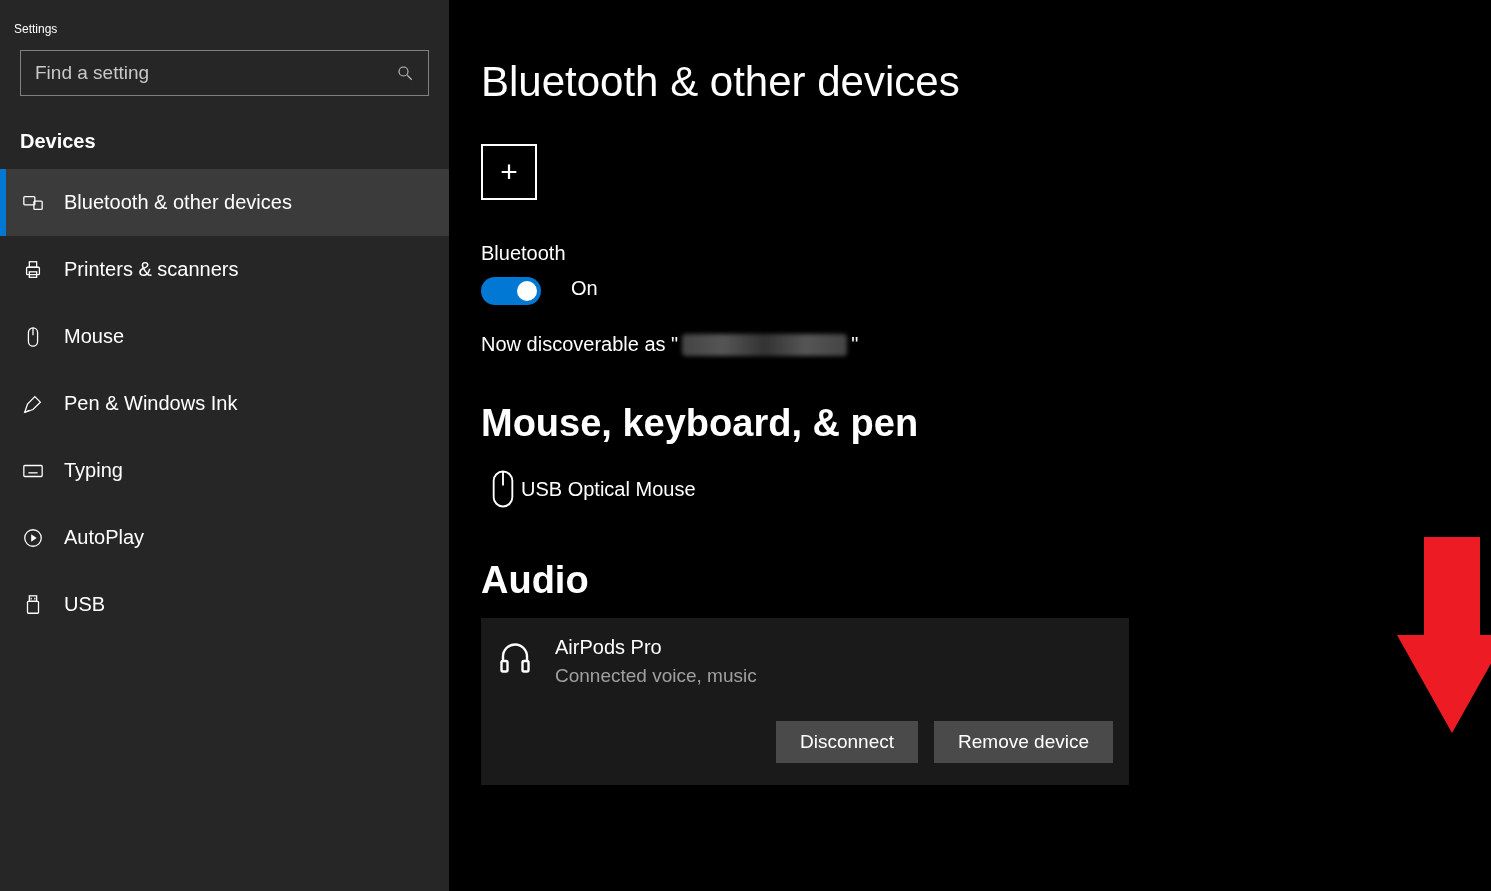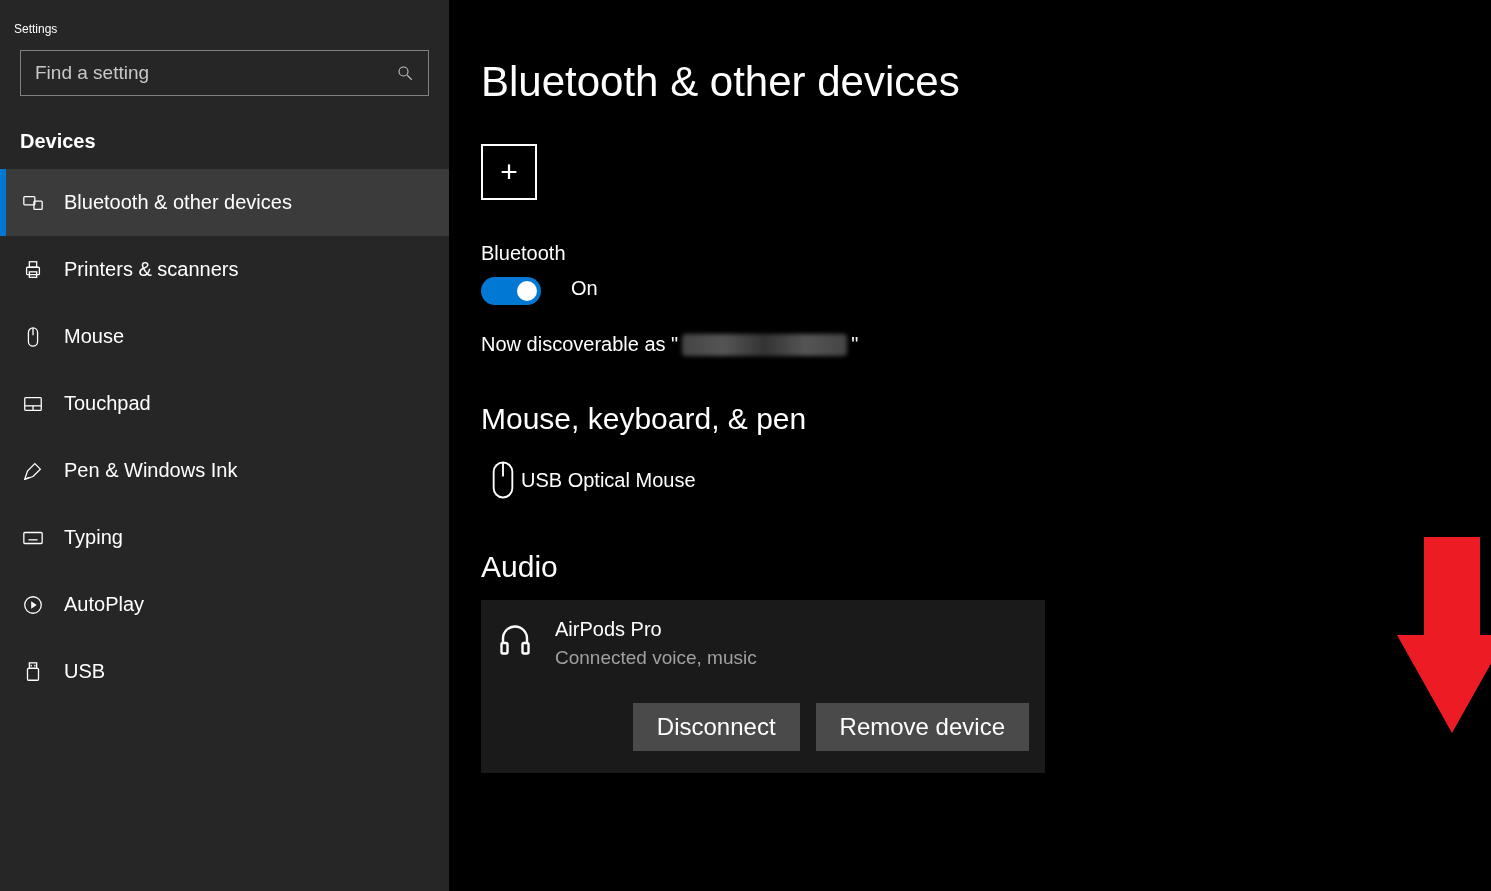--- a/index.html
+++ b/index.html
@@ -130,46 +130,46 @@
   .discover-row { font-size: 20px; display:flex; align-items:center; gap:4px; margin-bottom: 46px; }
   .blurred-name {
     display: inline-block;
     width: 165px; height: 22px;
     background: linear-gradient(90deg,#444,#555,#333,#555,#444);
     filter: blur(2px);
     border-radius: 4px;
     vertical-align: middle;
   }
   .section-heading {
-    font-size: 30px;
-    font-weight: 400;
+    font-size: 38px;
+    font-weight: 700;
     margin-bottom: 16px;
   }
   .device-row {
     display: flex;
     align-items: center;
     padding: 6px 0 48px 4px;
     font-size: 20px;
   }
   .device-icon { width: 36px; height: 44px; display:flex; align-items:center; justify-content:center; }
   .device-card {
     background: #1a1a1a;
     padding: 18px 16px 22px 16px;
-    width: 564px;
+    width: 648px;
   }
   .device-card-top { display:flex; align-items:flex-start; gap: 22px; }
   .device-name { font-size: 20px; }
   .device-status { font-size: 19px; color: #a0a0a0; margin-top: 6px; }
   .device-actions { display:flex; justify-content:flex-end; gap: 16px; margin-top: 34px; }
   .btn {
     background: #4a4a4a;
     color: #fff;
     border: none;
     font-family: inherit;
-    font-size: 24px;
+    font-size: 19px;
     padding: 10px 24px;
     cursor: pointer;
   }
   
   .red-arrow {
     position: absolute;
     left: 948px;
     top: 537px;
     width: 110px;
     height: 196px;
@@ -218,30 +218,20 @@
       <span>Printers &amp; scanners</span>
     </div>
     <div class="nav-item">
       <span class="icon">
         <svg viewBox="0 0 24 24" width="22" height="22" fill="none" stroke="currentColor" stroke-width="1.4">
             <rect x="7" y="2" width="10" height="20" rx="5"></rect>
             <line x1="12" y1="2" x2="12" y2="10"></line>
           </svg>
       </span>
       <span>Mouse</span>
-    </div>
-    <div class="nav-item">
-      <span class="icon">
-        <svg viewBox="0 0 24 24" width="22" height="22" fill="none" stroke="currentColor" stroke-width="1.4">
-            <rect x="3" y="5" width="18" height="14" rx="1"></rect>
-            <line x1="3" y1="14" x2="21" y2="14"></line>
-            <line x1="12" y1="14" x2="12" y2="19"></line>
-          </svg>
-      </span>
-      <span>Touchpad</span>
     </div>
     <div class="nav-item">
       <span class="icon">
         <svg viewBox="0 0 24 24" width="22" height="22" fill="none" stroke="currentColor" stroke-width="1.4">
             <path d="M3 21 L6 12 L14 4 L20 10 L12 18 Z"></path>
             <path d="M3 21 C6 20 8 19 8 19"></path>
           </svg>
       </span>
       <span>Pen &amp; Windows Ink</span>
     </div>

